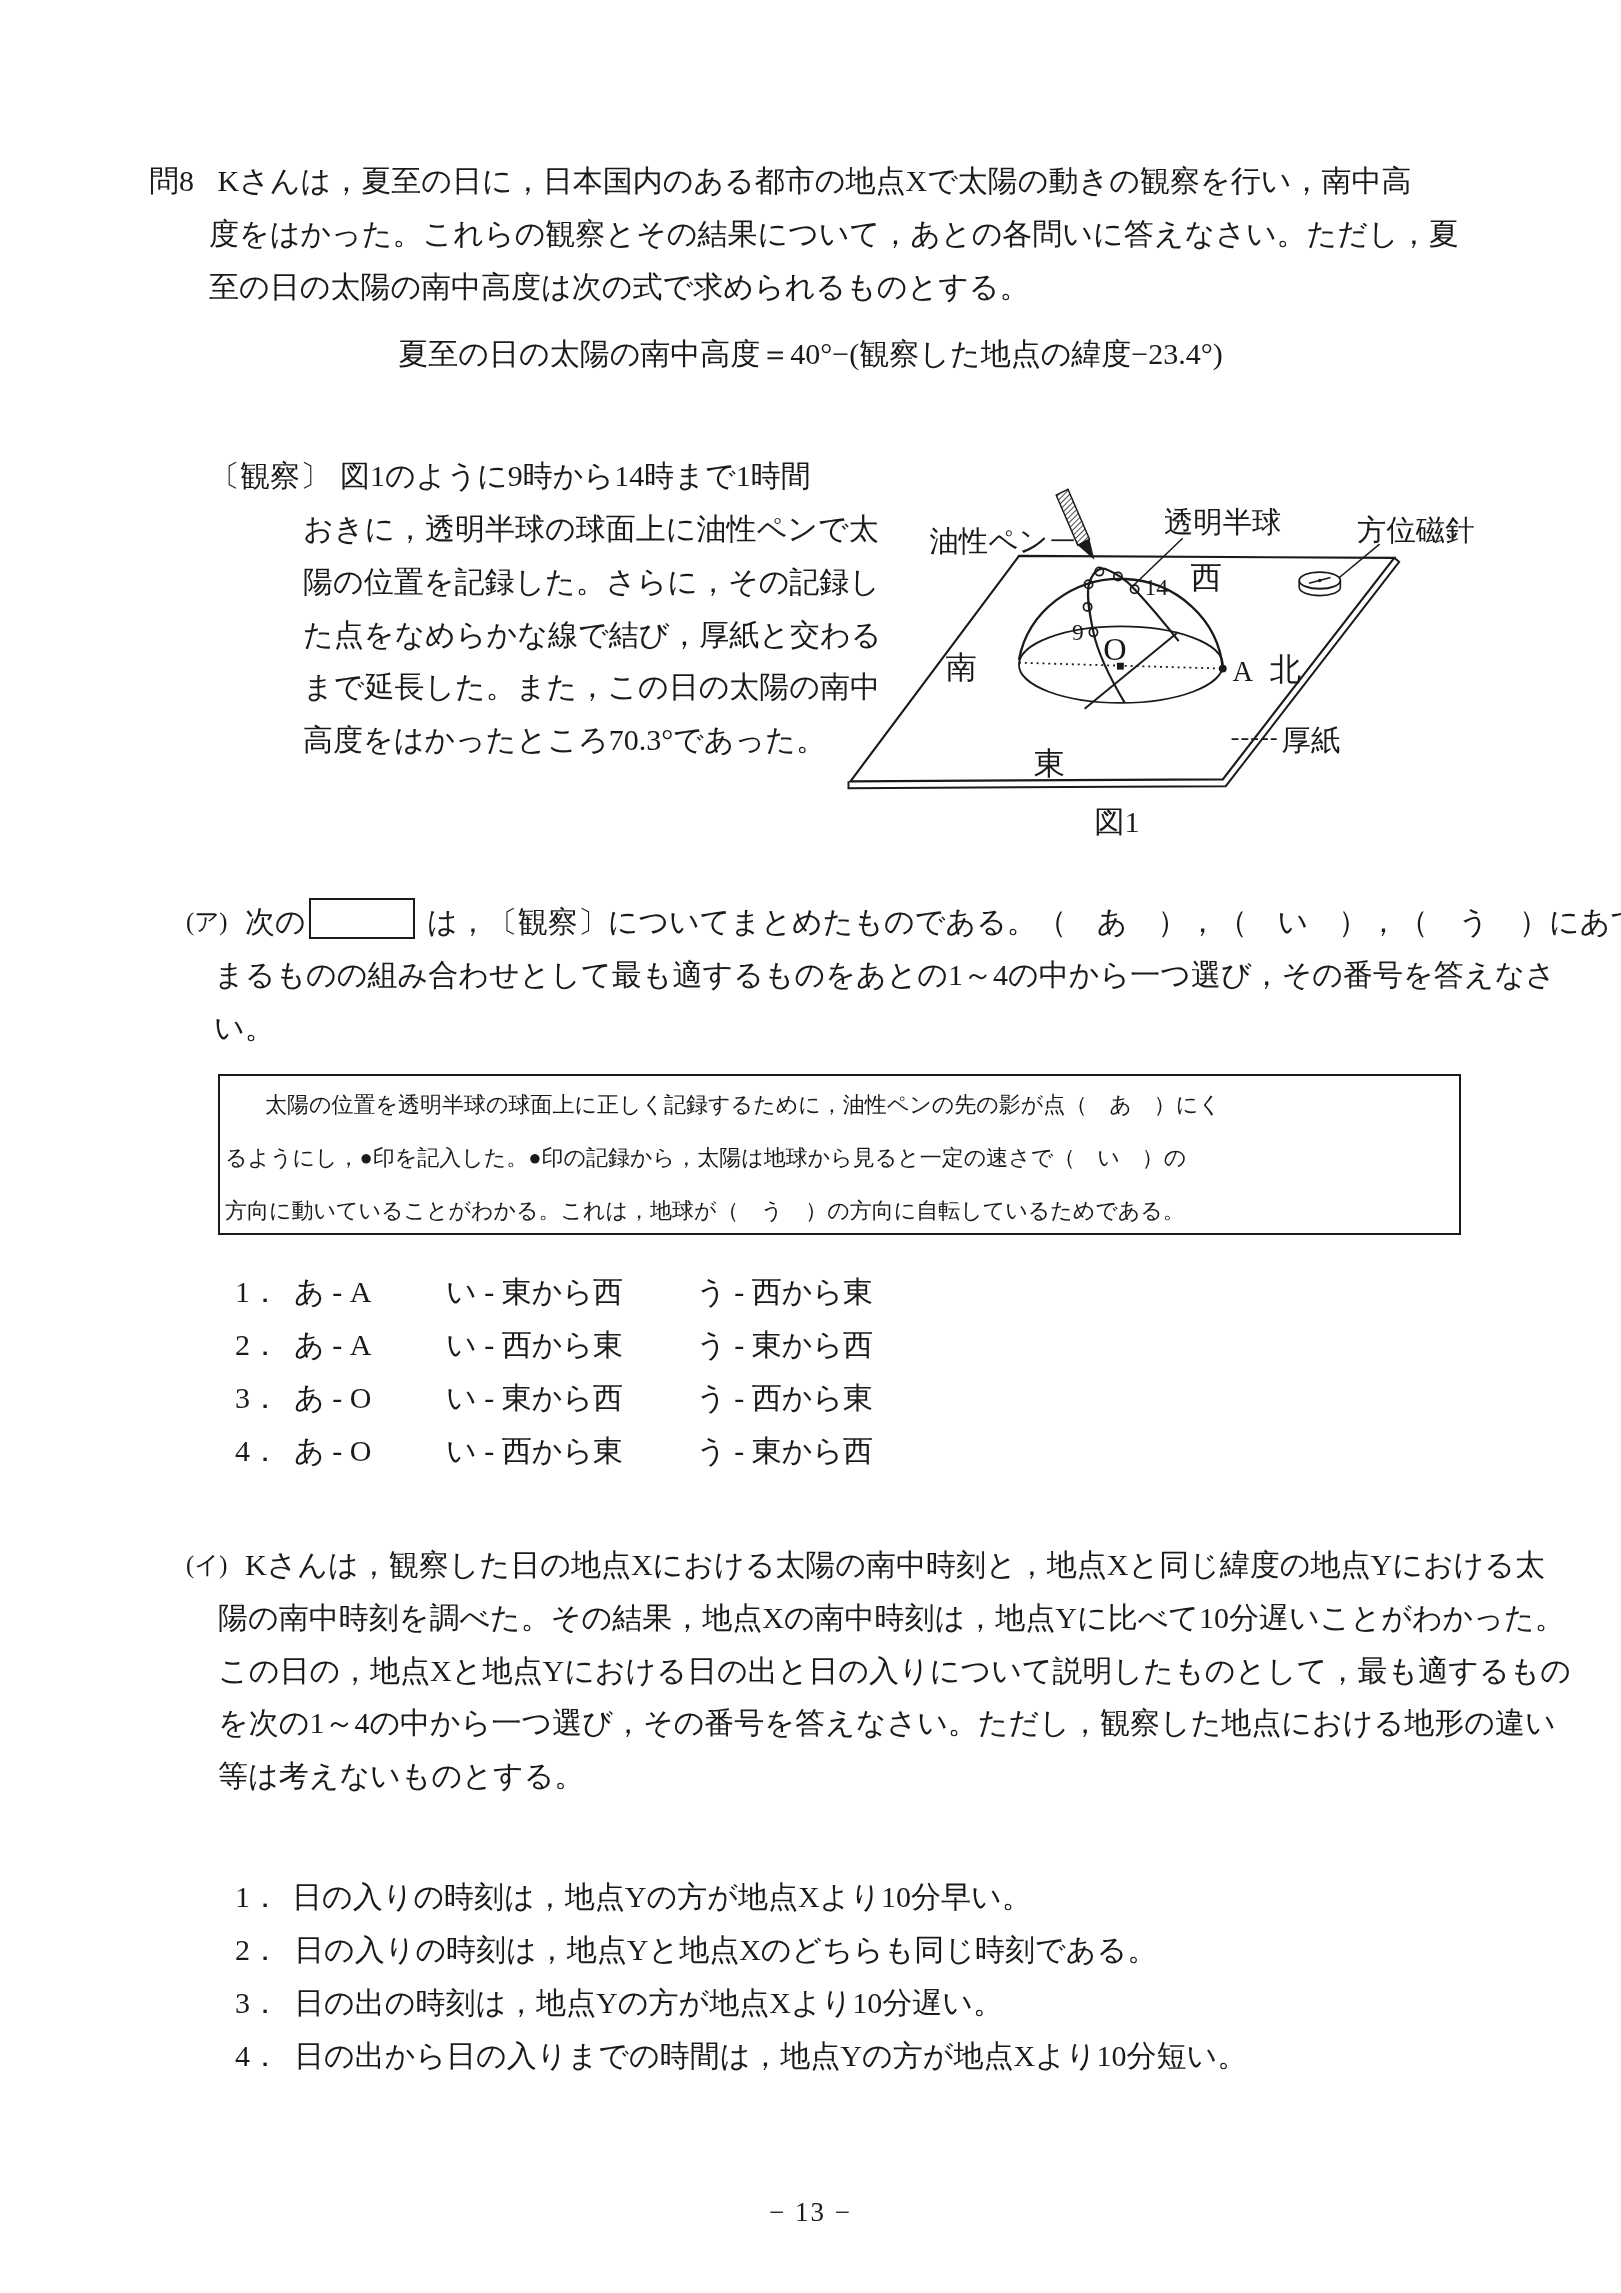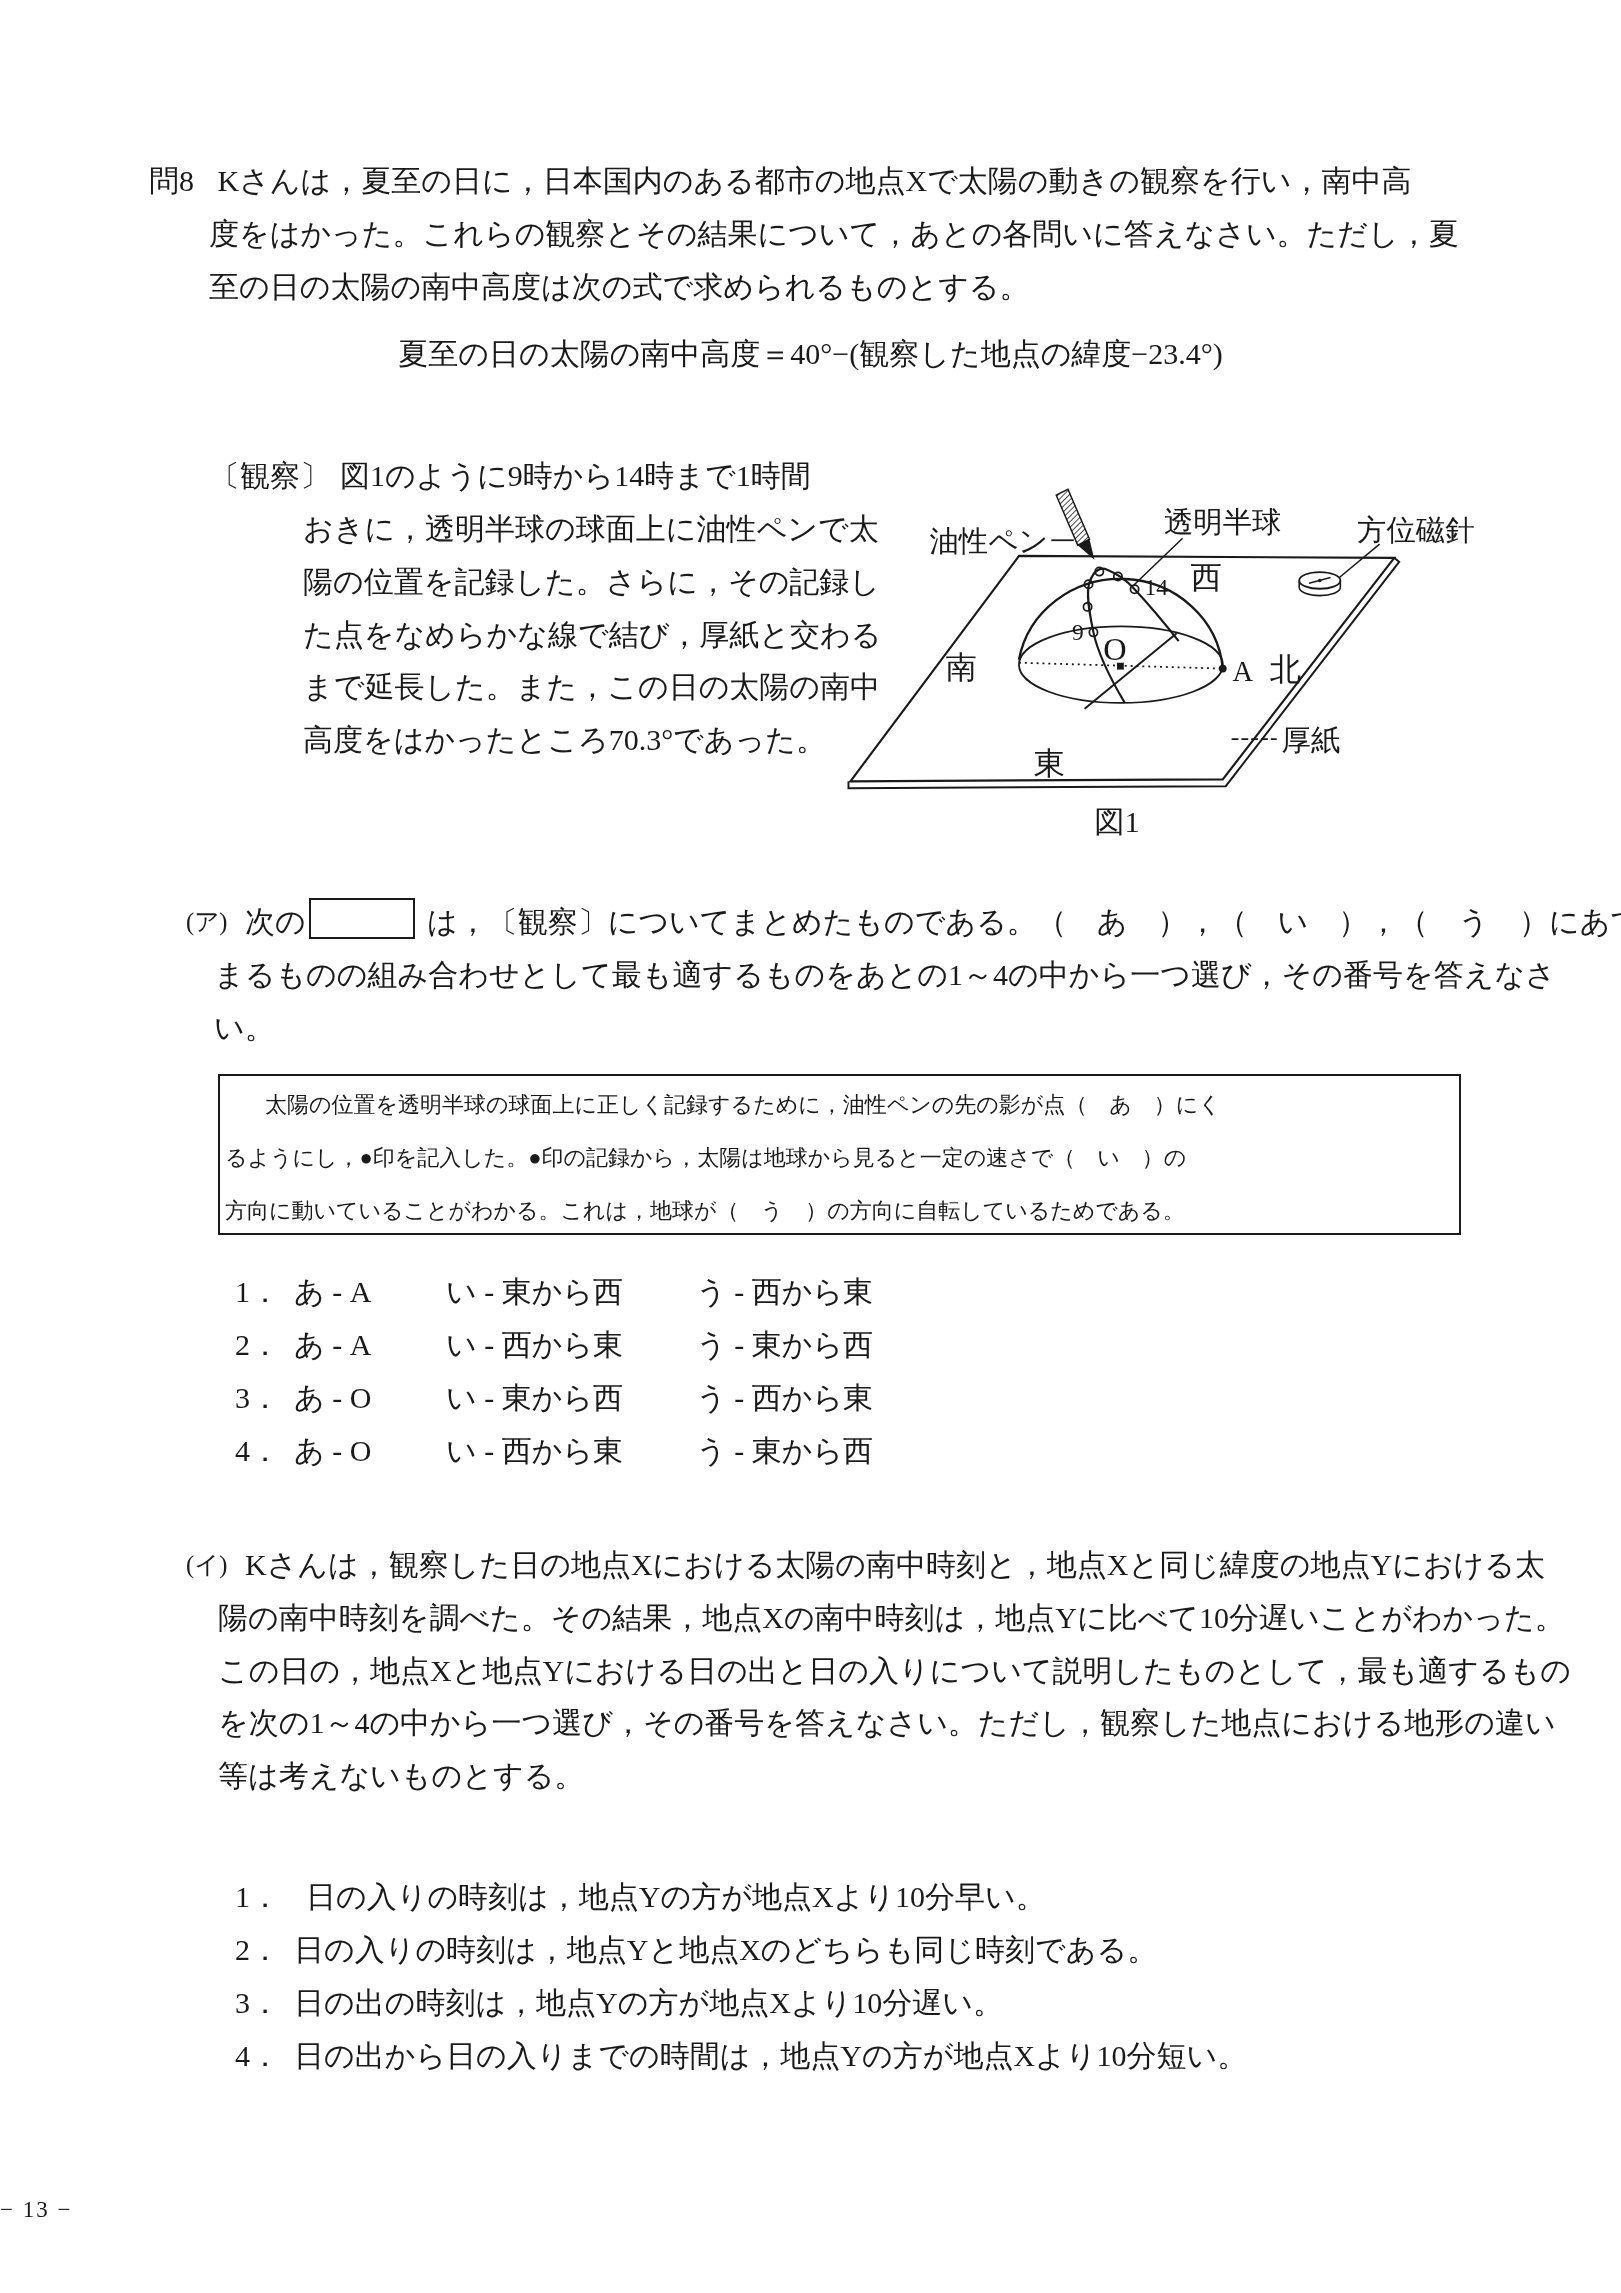--- a/index.html
+++ b/index.html
@@ -17,21 +17,21 @@
   .answer-blank{
     position:absolute;left:309px;top:898px;width:102px;height:37px;
     border:2.5px solid #1a1a1a;background:#fff;
   }
   .summary-box{
     position:absolute;left:218px;top:1074px;width:1239px;height:157px;
     border:2.9px solid #1a1a1a;background:#fff;
   }
   .summary-box .bline{position:absolute;white-space:nowrap;font-size:22px;line-height:1.2;}
   .choice-part{position:absolute;white-space:nowrap;font-size:30px;line-height:1.2;}
-  .pagenum{position:absolute;left:0;top:2197px;width:1621px;font-size:23px;letter-spacing:2px;}
+  .pagenum{position:absolute;left:0;top:2197px;width:1621px;text-align:center;font-size:27px;letter-spacing:2px;}
   svg text{font-family:"Liberation Serif","DejaVu Serif",serif;fill:#1a1a1a;}
   svg .ln{stroke:#1a1a1a;fill:none;}
 </style>
 </head>
 <body>
 
 <div class="page">
 
   <div class="tline" style="left:149px;top:162px;"><span>問8</span><span style="display:inline-block;width:23.5px;"></span><span>Kさんは，夏至の日に，日本国内のある都市の地点Xで太陽の動きの観察を行い，南中高</span></div>
   <div class="tline" style="left:209px;top:215px;">度をはかった。これらの観察とその結果について，あとの各問いに答えなさい。ただし，夏</div>
@@ -149,21 +149,21 @@
 
   <div class="tline small-marker" style="left:186px;top:1550px;">(イ)</div>
   <div class="tline" style="left:245px;top:1546px;">Kさんは，観察した日の地点Xにおける太陽の南中時刻と，地点Xと同じ緯度の地点Yにおける太</div>
   <div class="tline" style="left:218px;top:1599px;">陽の南中時刻を調べた。その結果，地点Xの南中時刻は，地点Yに比べて10分遅いことがわかった。</div>
   <div class="tline" style="left:218px;top:1652px;">この日の，地点Xと地点Yにおける日の出と日の入りについて説明したものとして，最も適するもの</div>
   <div class="tline" style="left:218px;top:1704px;">を次の1～4の中から一つ選び，その番号を答えなさい。ただし，観察した地点における地形の違い</div>
   <div class="tline" style="left:218px;top:1757px;">等は考えないものとする。</div>
 
   <div>
     <span class="choice-part" style="left:235px;top:1879px;">1．</span>
-    <span class="choice-part" style="left:306px;top:1879px;">日の入りの時刻は，地点Yの方が地点Xより10分早い。</span>
+    <span class="choice-part" style="left:292px;top:1879px;">日の入りの時刻は，地点Yの方が地点Xより10分早い。</span>
     <span class="choice-part" style="left:235px;top:1932px;">2．</span>
     <span class="choice-part" style="left:294px;top:1932px;">日の入りの時刻は，地点Yと地点Xのどちらも同じ時刻である。</span>
     <span class="choice-part" style="left:235px;top:1985px;">3．</span>
     <span class="choice-part" style="left:294px;top:1985px;">日の出の時刻は，地点Yの方が地点Xより10分遅い。</span>
     <span class="choice-part" style="left:235px;top:2038px;">4．</span>
     <span class="choice-part" style="left:294px;top:2038px;">日の出から日の入りまでの時間は，地点Yの方が地点Xより10分短い。</span>
   </div>
 
   <div class="pagenum">− 13 −</div>
 

